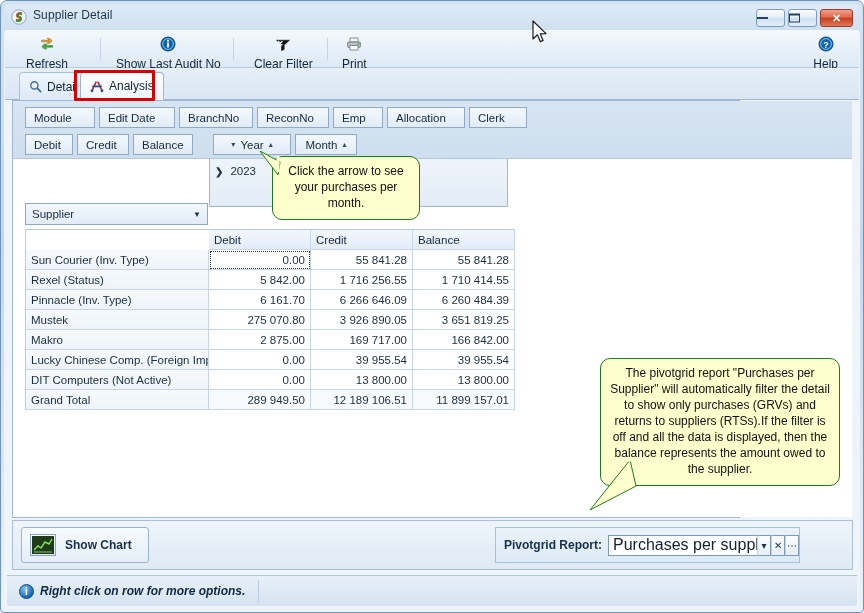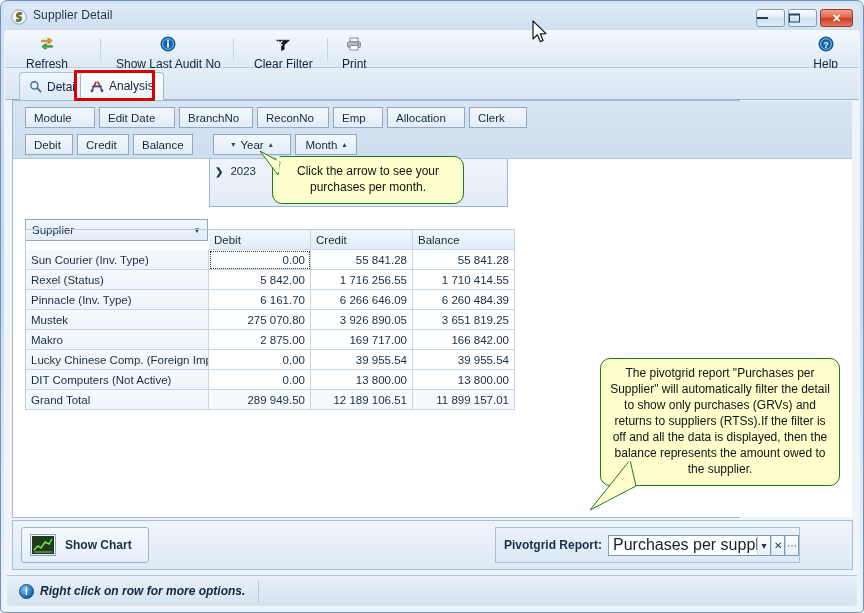--- a/index.html
+++ b/index.html
@@ -170,21 +170,21 @@
     border-top: none;
   }
   #col-2023 {
     position: absolute; left: 5px; top: 6px;
     font-size: 11.5px; color: #16293d;
     display: flex; align-items: center; gap: 7px;
   }
   #col-2023 .exp { font-size: 10px; color: #22384f; font-weight: bold; }
 
   #supplier-head {
-    position: absolute; left: 12px; top: 60px;
+    position: absolute; left: 12px; top: 44px;
     width: 183px; height: 22px;
     background: linear-gradient(#f2f7fc, #e2ecf7);
     border: 1px solid #8fa8c3;
     display: flex; align-items: center;
     padding: 4px 6px;
     font-size: 11.5px; color: #16293d;
     cursor: pointer;
   }
   #supplier-head .dd { margin-left: auto; font-size: 8px; color:#17334d; }
 
@@ -222,21 +222,21 @@
     position: absolute;
     background: #ffffcd;
     border: 1px solid #1f7a1f;
     border-radius: 10px;
     font-size: 12px; color: #111111;
     text-align: center;
     line-height: 1.33;
     padding: 7px 9px;
     z-index: 20;
   }
-  #callout-month { left: 268px; top: 152px; width: 192px; }
+  #callout-month { left: 268px; top: 152px; width: 148px; }
   #callout-report { left: 596px; top: 354px; width: 240px; }
   .tail { position: absolute; z-index: 21; }
 
   
   #bottom {
     position: absolute; left: 8px; top: 516px;
     width: 841px; height: 50px;
     background: linear-gradient(#eef4fa, #dfeaf5);
     border: 1px solid #a8bfd7;
   }

